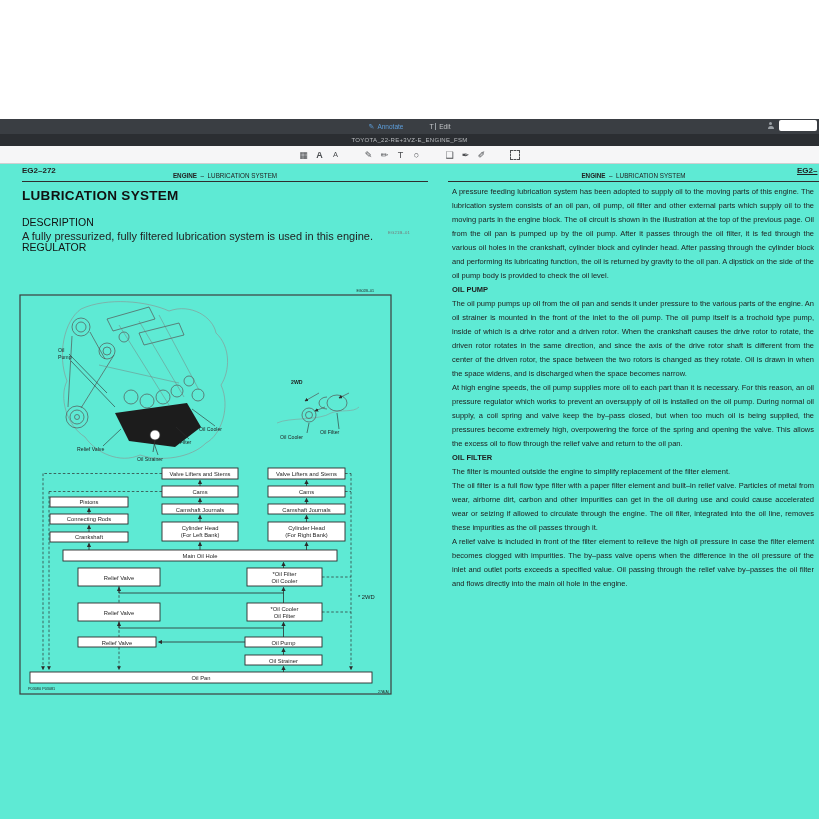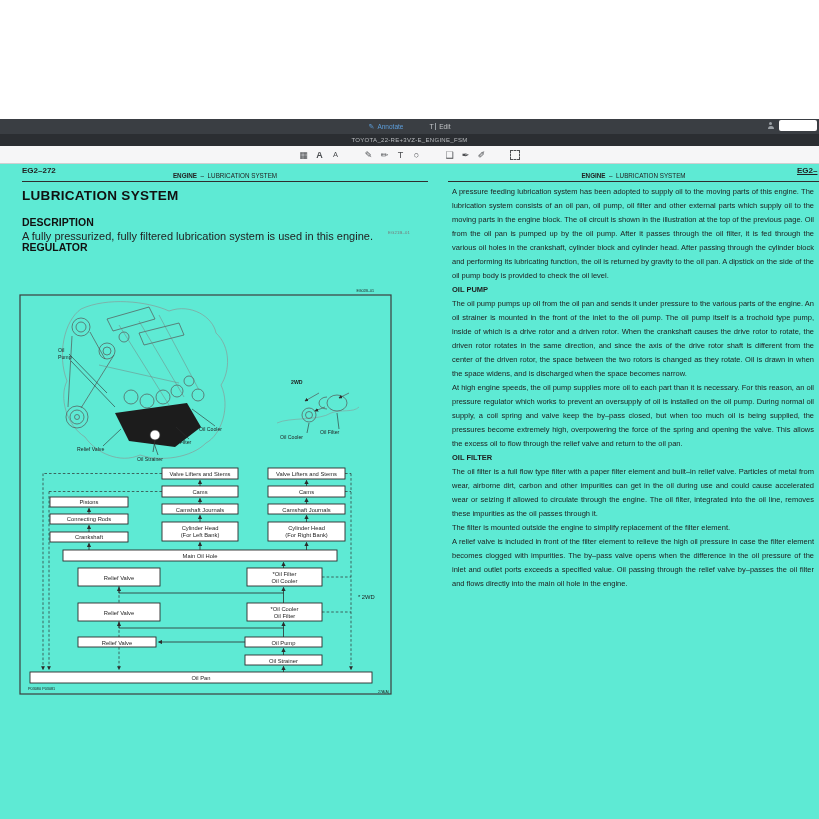--- a/index.html
+++ b/index.html
@@ -40,21 +40,21 @@
   .toolbar .sep{width:10px;}
   .toolbar .sel-icon{width:8px;height:8px;border:1px dashed #4b4d50;}
   .toolbar .ticon.small{font-size:7.5px;}
   
   .pagearea{position:absolute;left:0;top:164px;width:819px;height:655px;background:#5eead4;color:#1f1f1f;}
   .pgnum{position:absolute;font-size:8px;font-weight:bold;color:#222;}
   .runhead{position:absolute;font-size:6.3px;color:#222;text-align:center;}
   .runhead b{font-weight:bold;}
   .hrule{position:absolute;height:1.4px;background:#2e2e2e;}
   .h1{position:absolute;font-size:13.5px;font-weight:bold;letter-spacing:.3px;color:#111;}
-  .h2{position:absolute;font-size:10.5px;font-weight:bold;color:#111;}
+  .h2{position:absolute;font-size:10.5px;font-weight:normal;color:#111;}
   .bodyline{position:absolute;font-size:11px;color:#222;}
   .tinycode{position:absolute;font-size:4.2px;color:#777;letter-spacing:.2px;}
   .rp-text{position:absolute;left:452px;top:21px;width:362px;font-size:7.5px;line-height:14px;color:#1d1d1d;text-align:justify;}
   .rp-text p{margin:0;}
   .rp-text .shead{font-weight:bold;text-align:left;}
   .figwrap{position:absolute;left:19px;top:121px;width:374px;height:412px;}
   svg text{font-family:"Liberation Sans","DejaVu Sans",sans-serif;fill:#1e1e1e;}
 </style>
 </head>
 <body>
@@ -282,17 +282,17 @@
     <span>LUBRICATION SYSTEM</span>
   </div>
   <div class="hrule" style="left:448px;top:17px;width:371px;"></div>
 
   <div class="rp-text">
     <p>A pressure feeding lubrication system has been adopted to supply oil to the moving parts of this engine. The lubrication system consists of an oil pan, oil pump, oil filter and other external parts which supply oil to the moving parts in the engine block. The oil circuit is shown in the illustration at the top of the previous page. Oil from the oil pan is pumped up by the oil pump. After it passes through the oil filter, it is fed through the various oil holes in the crankshaft, cylinder block and cylinder head. After passing through the cylinder block and performing its lubricating function, the oil is returned by gravity to the oil pan. A dipstick on the side of the oil pump body is provided to check the oil level.</p>
     <p class="shead">OIL PUMP</p>
     <p>The oil pump pumps up oil from the oil pan and sends it under pressure to the various parts of the engine. An oil strainer is mounted in the front of the inlet to the oil pump. The oil pump itself is a trochoid type pump, inside of which is a drive rotor and a driven rotor. When the crankshaft causes the drive rotor to rotate, the driven rotor rotates in the same direction, and since the axis of the drive rotor shaft is different from the center of the driven rotor, the space between the two rotors is changed as they rotate. Oil is drawn in when the space widens, and is discharged when the space becomes narrow.</p>
     <p>At high engine speeds, the oil pump supplies more oil to each part than it is necessary. For this reason, an oil pressure regulator which works to prevent an oversupply of oil is installed on the oil pump. During normal oil supply, a coil spring and valve keep the by–pass closed, but when too much oil is being supplied, the pressures become extremely high, overpowering the force of the spring and opening the valve. This allows the excess oil to flow through the relief valve and return to the oil pan.</p>
     <p class="shead">OIL FILTER</p>
+    <p>The filter is mounted outside the engine to simplify replacement of the filter element.</p>
     <p>The oil filter is a full flow type filter with a paper filter element and built–in relief valve. Particles of metal from wear, airborne dirt, carbon and other impurities can get in the oil during use and could cause accelerated wear or seizing if allowed to circulate through the engine. The oil filter, integrated into the oil line, removes these impurities as the oil passes through it.</p>
-    <p>The filter is mounted outside the engine to simplify replacement of the filter element.</p>
     <p>A relief valve is included in front of the filter element to relieve the high oil pressure in case the filter element becomes clogged with impurities. The by–pass valve opens when the difference in the oil pressure of the inlet and outlet ports exceeds a specified value. Oil passing through the relief valve by–passes the oil filter and flows directly into the main oil hole in the engine.</p>
   </div>
 </div>
 
 </body></html>

